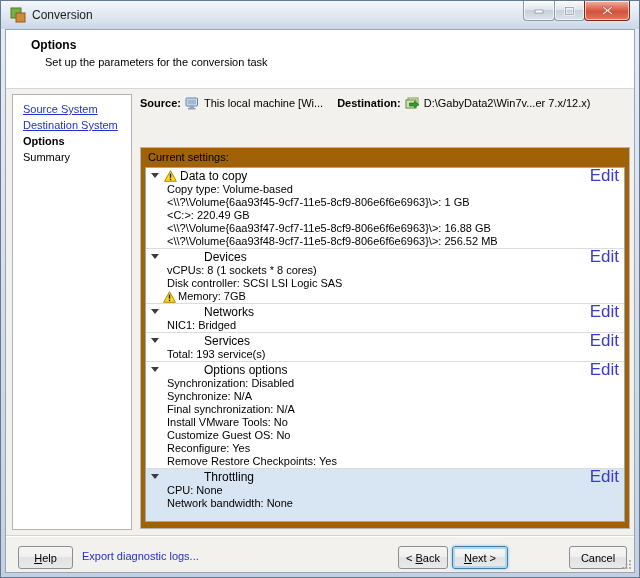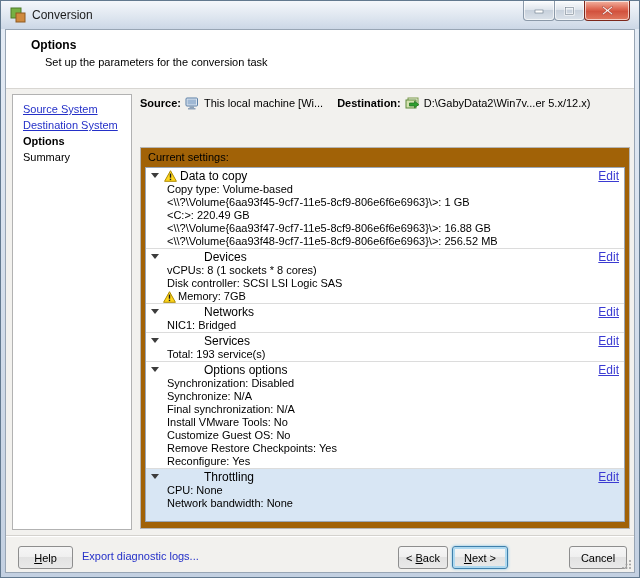--- a/index.html
+++ b/index.html
@@ -53,21 +53,21 @@
   .settings-list{position:absolute;left:4px;right:4px;top:19px;bottom:6px;background:#fff;
     border:1px solid #9aa7b8;display:flex;flex-direction:column;overflow:hidden;}
   .sec{flex:none;}
   .sec + .sec .sec-header{border-top:1px solid #dcdcdc;gap:40px;}
   .sec.selected{flex:1;background:var(--highlight);}
   .sec-header{display:flex;align-items:center;height:15px;padding-left:5px;cursor:pointer;}
   .tri{width:0;height:0;border-left:4px solid transparent;border-right:4px solid transparent;
     border-top:5px solid #3c3c3c;margin-right:5px;flex:none;}
   .warn{display:inline-flex;margin-right:3px;flex:none;}
   .sec-title{font-size:12px;font-weight:normal;color:#000;white-space:nowrap;}
-  .edit{margin-left:auto;padding-right:5px;font-size:12px;color:var(--edit_link);cursor:pointer;text-decoration:underline;}
+  .edit{margin-left:auto;padding-right:5px;font-size:17px;color:var(--edit_link);cursor:pointer;}
   .sec-line{height:13px;line-height:13px;font-size:11px;color:#000;padding-left:21px;
     white-space:nowrap;overflow:hidden;display:flex;align-items:center;}
   .sec-line.warned{padding-left:17px;}
   .sec-line.warned .warn{margin-right:2px;}
   
   .footer{position:absolute;left:0;right:0;top:505px;height:39px;
     border-top:1px solid #d4d2ce;box-shadow:inset 0 1px 0 #ffffff;}
   .btn{position:absolute;top:10px;height:23px;font-family:"Liberation Sans",sans-serif;
     font-size:11px;color:#000;text-align:center;border:1px solid #8e8e8e;border-radius:3px;
     background:linear-gradient(#f5f5f5,#f0f0f0 45%,#e2e2e2 50%,#e9e9e9);cursor:pointer;padding:0;}
@@ -136,21 +136,21 @@
       </span>
       <span class="val">This local machine [Wi...</span>
       <span class="lbl">Destination:</span>
       <span class="ic">
         <svg width="15" height="13" viewBox="0 0 15 13">
           <rect x="3" y="1" width="10" height="7.5" fill="#eef3e2" stroke="#7a9a4a"></rect>
           <rect x="1" y="3" width="10" height="8" fill="#d4e2b0" stroke="#5f8a3a"></rect>
           <path d="M4.5 6 L9.5 6 L9.5 4.2 L13.8 7.5 L9.5 10.8 L9.5 9 L4.5 9 Z" fill="#2f9e2f" stroke="#1c6e1c" stroke-width="0.7"></path>
         </svg>
       </span>
-      <span class="val">D:\GabyData2\Win7v...er 5.x/12.x)</span>
+      <span class="val">D:\GabyData2\Win7v...er 7.x/12.x)</span>
     </div>
 
     <div class="instruction">
       <span>Click on an </span><span class="accel">o</span><span>ption below to edit it.</span>
     </div>
 
     <div class="settings-box">
       <div class="settings-label">Current settings:</div>
       <div class="settings-list">
           <div class="sec">
@@ -240,24 +240,24 @@
             <div class="sec-line">
               <span>Final synchronization: N/A</span>
             </div>
             <div class="sec-line">
               <span>Install VMware Tools: No</span>
             </div>
             <div class="sec-line">
               <span>Customize Guest OS: No</span>
             </div>
             <div class="sec-line">
+              <span>Reconfigure: Yes</span>
+            </div>
+            <div class="sec-line">
               <span>Remove Restore Checkpoints: Yes</span>
-            </div>
-            <div class="sec-line">
-              <span>Reconfigure: Yes</span>
             </div>
           </div>
           <div class="sec selected">
             <div class="sec-header">
               <span class="tri"></span>
               <span class="sec-title">Throttling</span>
               <span class="edit">Edit</span>
             </div>
             <div class="sec-line">
               <span>CPU: None</span>

